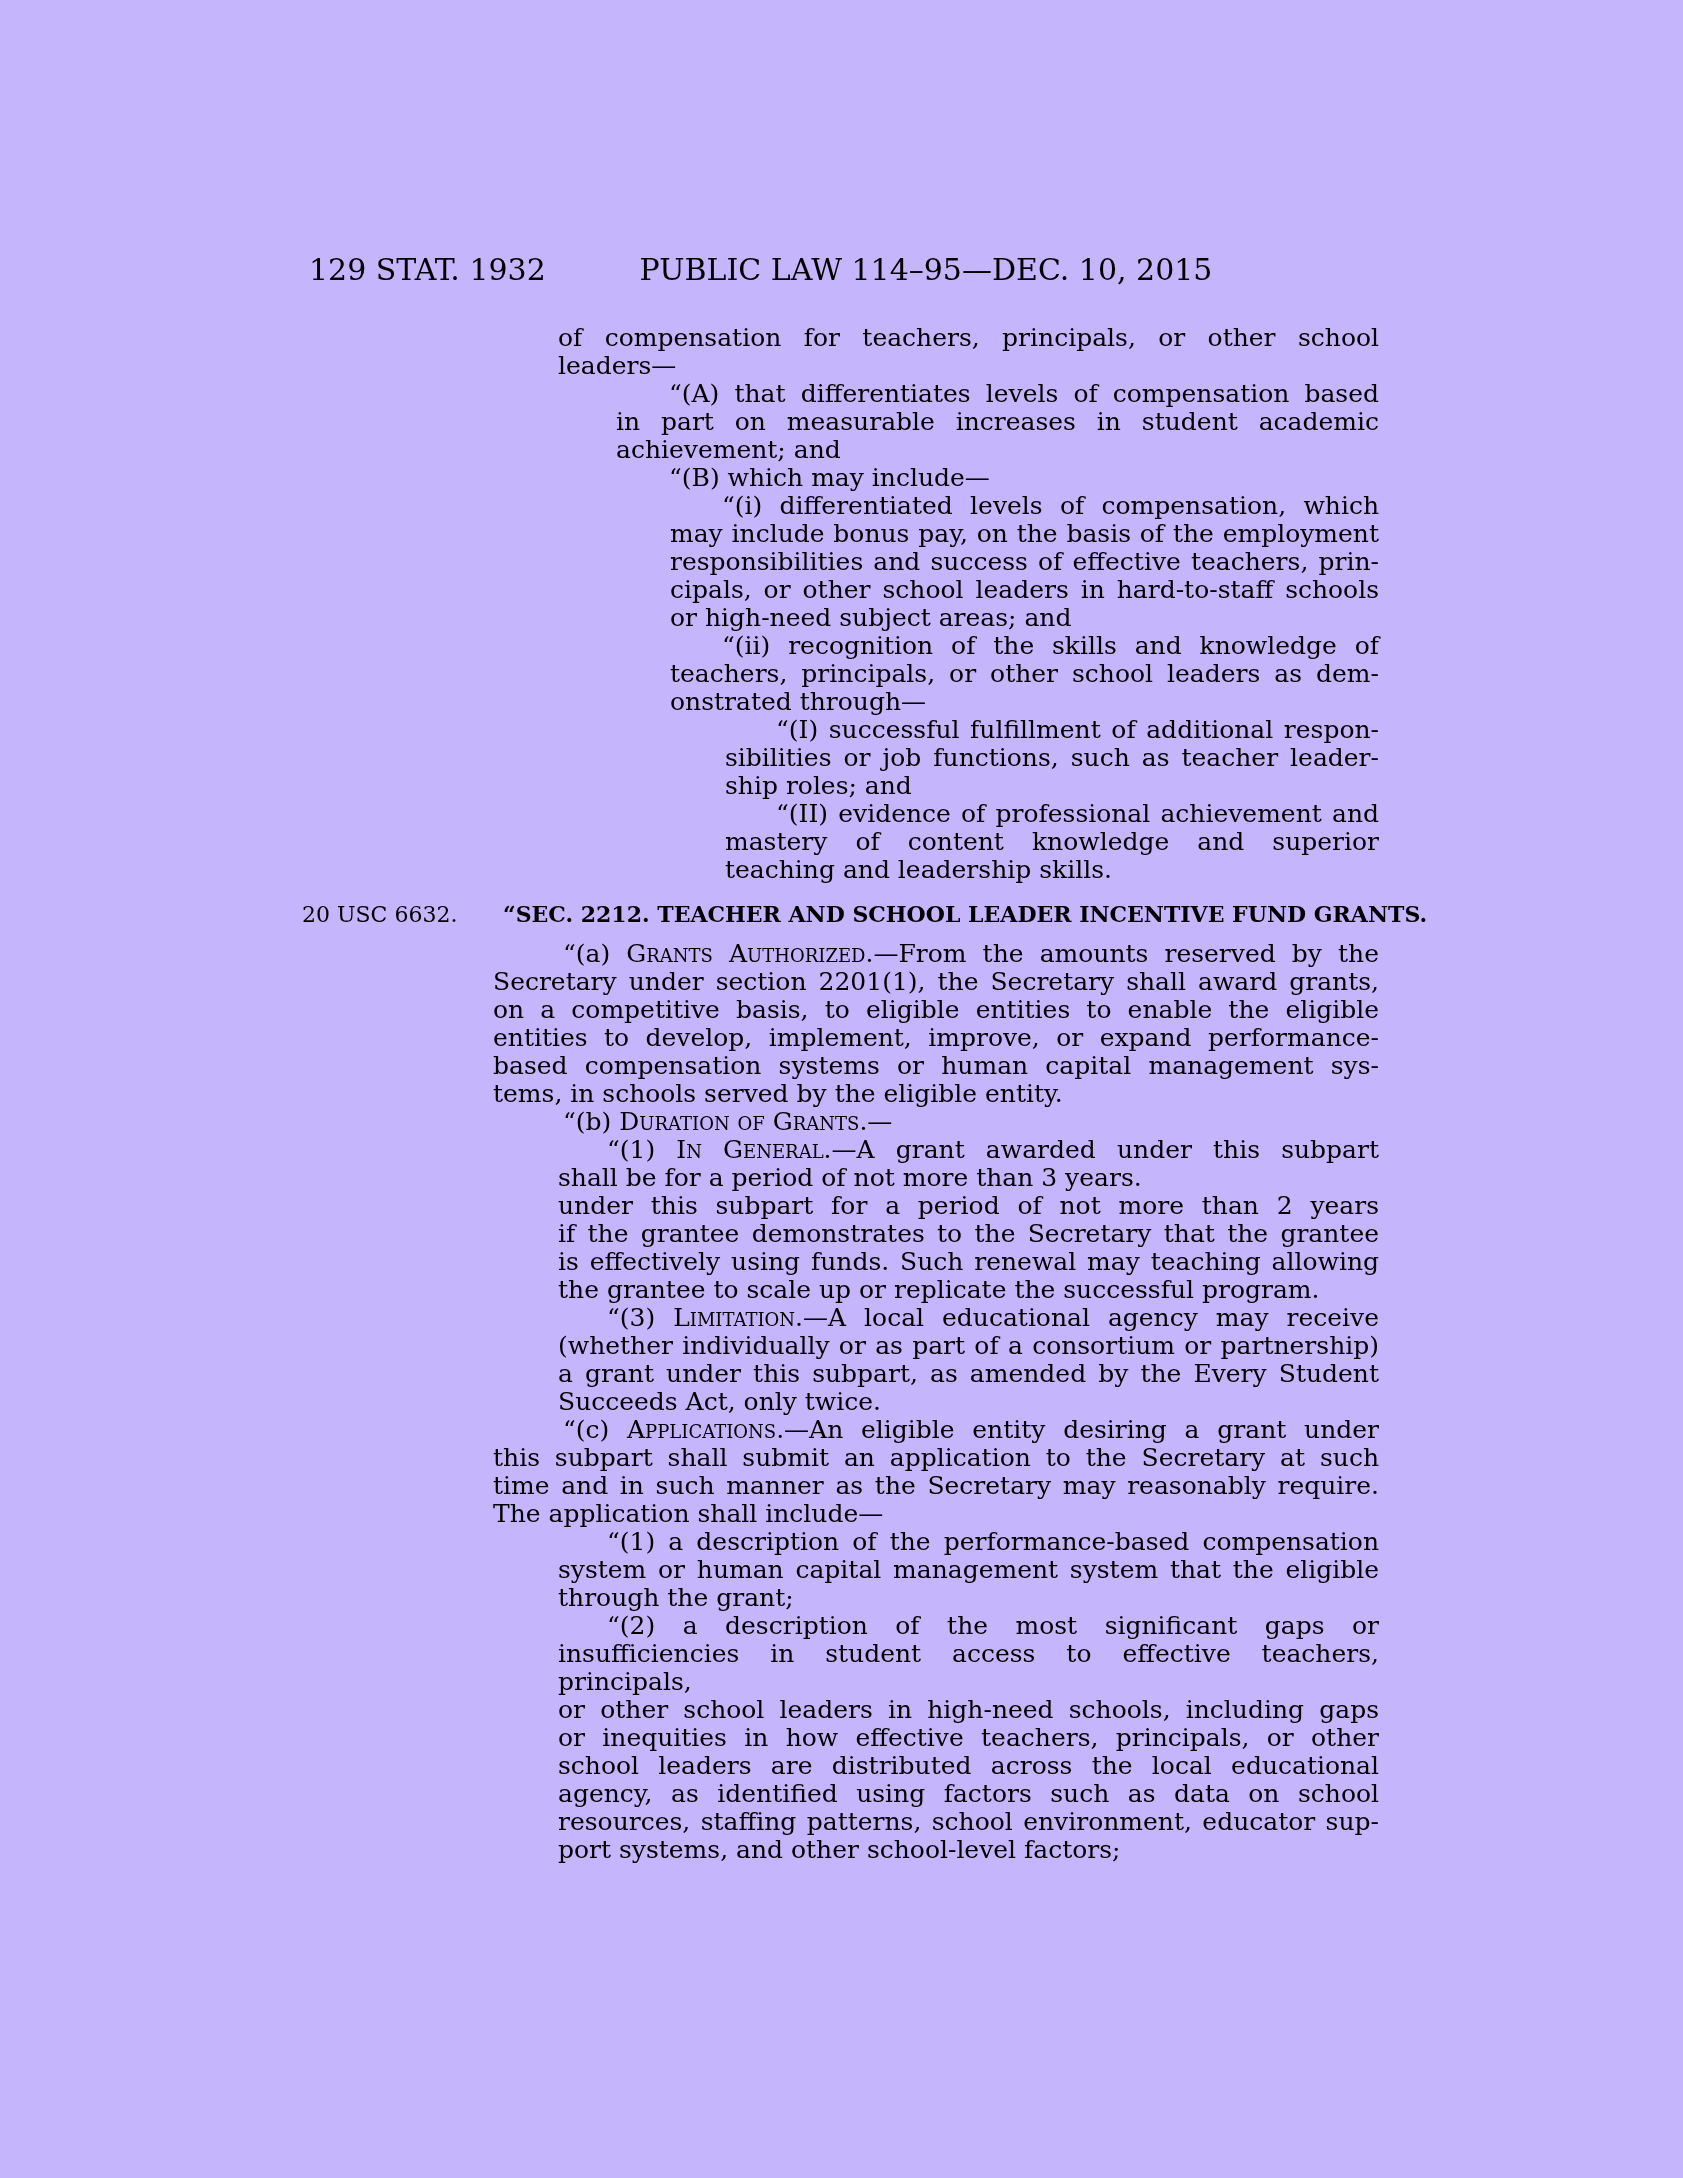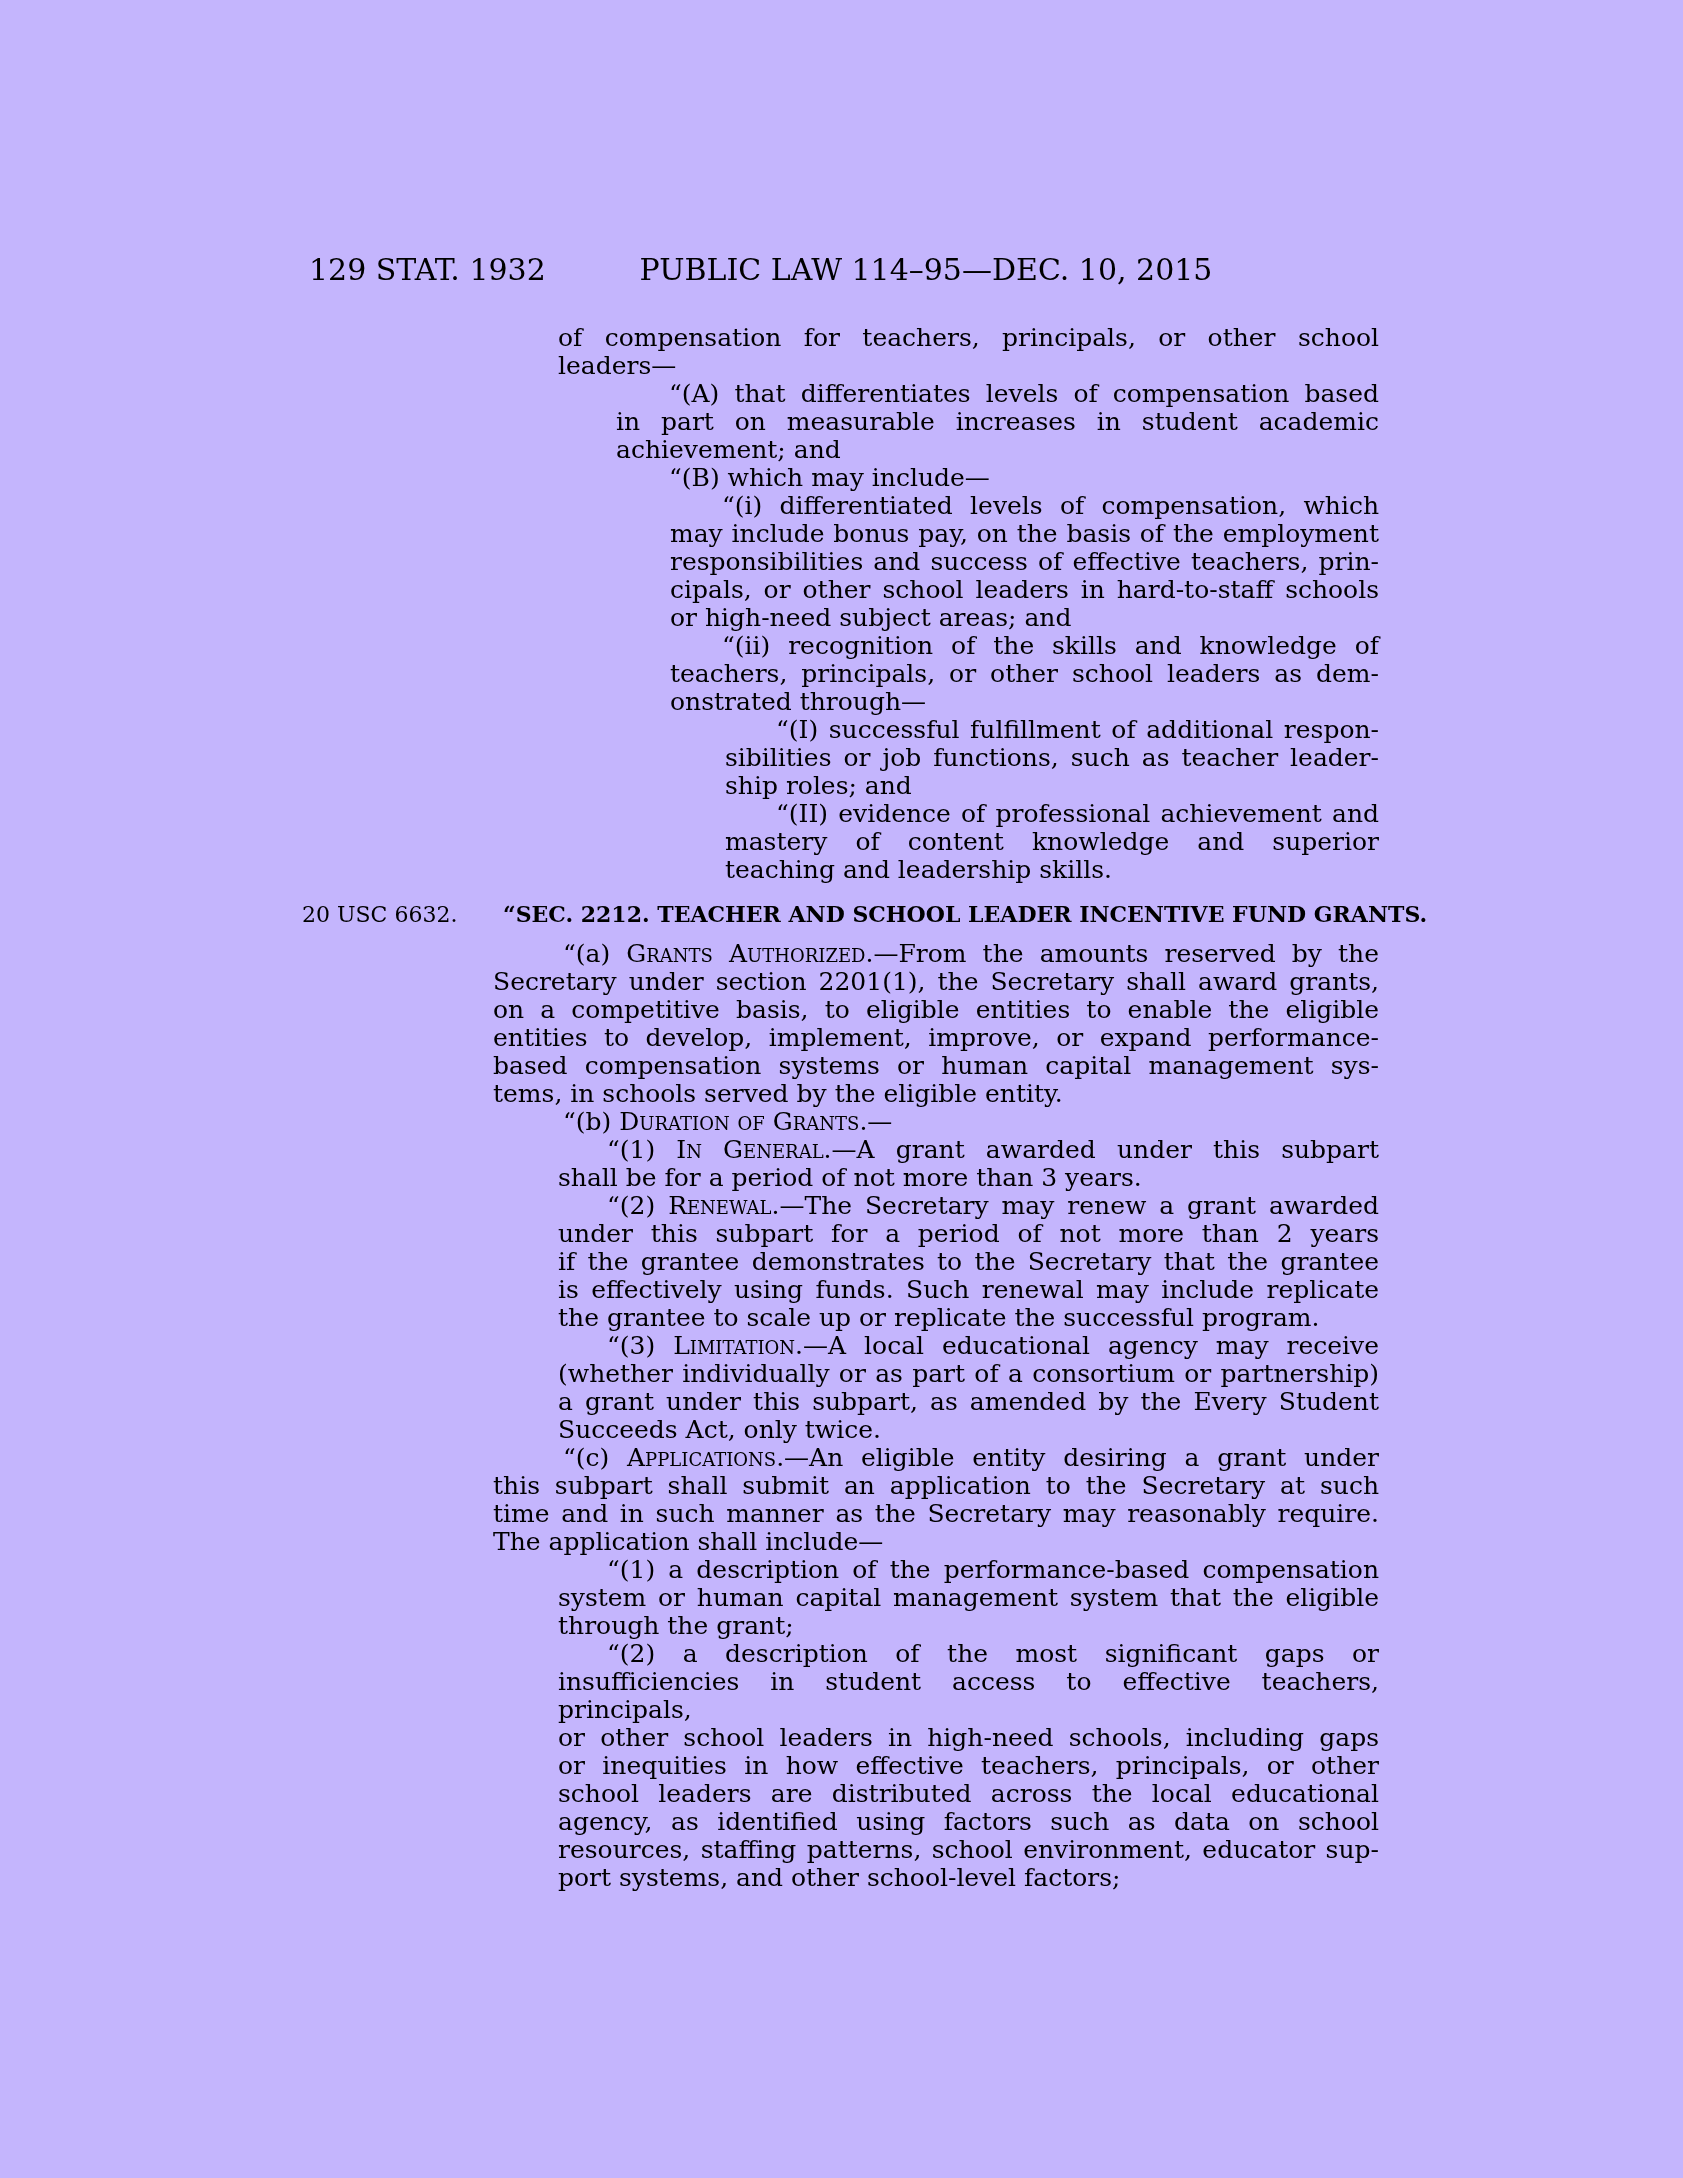--- a/index.html
+++ b/index.html
@@ -160,24 +160,23 @@
         <span class="line end">tems, in schools served by the eligible entity.</span>
       </p>
       <p class="para lvl-alpha">
         <span class="line first end">“(b) <span class="sc">Duration of Grants</span>.—</span>
       </p>
       <p class="para lvl-num">
         <span class="line first">“(1) <span class="sc">In General</span>.—A grant awarded under this subpart</span>
         <span class="line end">shall be for a period of not more than 3 years.</span>
       </p>
       <p class="para lvl-num">
-        <span class="line first">“(2) <span class="sc">Renewal</span>.—The Secretary may renew a grant awarded</span>
         <span class="line">under this subpart for a period of not more than 2 years</span>
         <span class="line">if the grantee demonstrates to the Secretary that the grantee</span>
-        <span class="line">is effectively using funds. Such renewal may include replicate</span>
+        <span class="line">is effectively using funds. Such renewal may teaching allowing</span>
         <span class="line end">the grantee to scale up or replicate the successful program.</span>
       </p>
       <p class="para lvl-num">
         <span class="line first">“(3) <span class="sc">Limitation</span>.—A local educational agency may receive</span>
         <span class="line">(whether individually or as part of a consortium or partnership)</span>
         <span class="line">a grant under this subpart, as amended by the Every Student</span>
         <span class="line end">Succeeds Act, only twice.</span>
       </p>
       <p class="para lvl-alpha">
         <span class="line first">“(c) <span class="sc">Applications</span>.—An eligible entity desiring a grant under</span>

